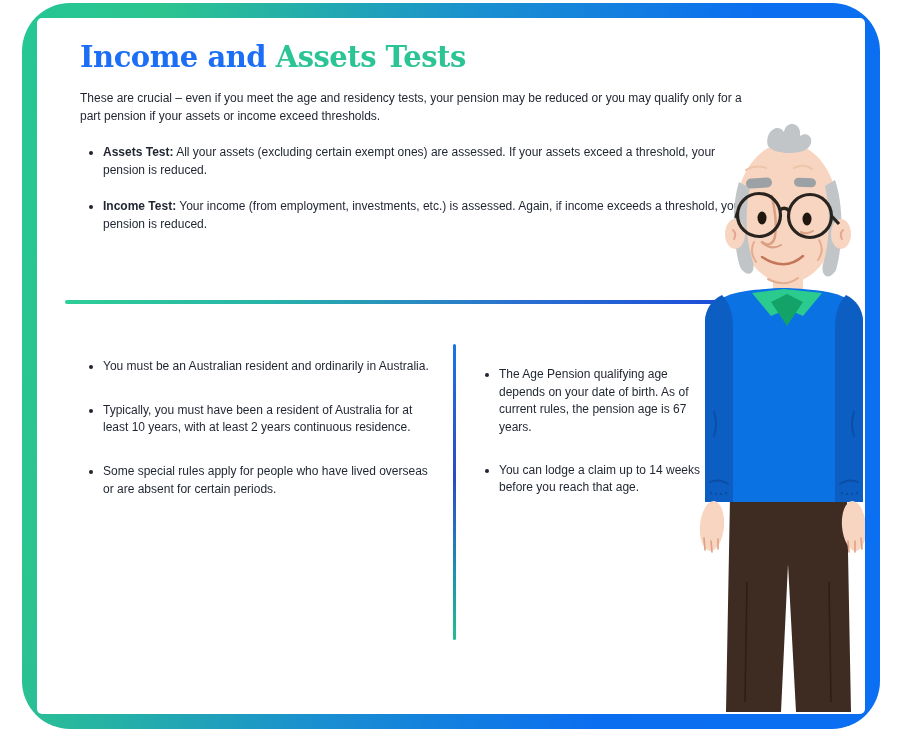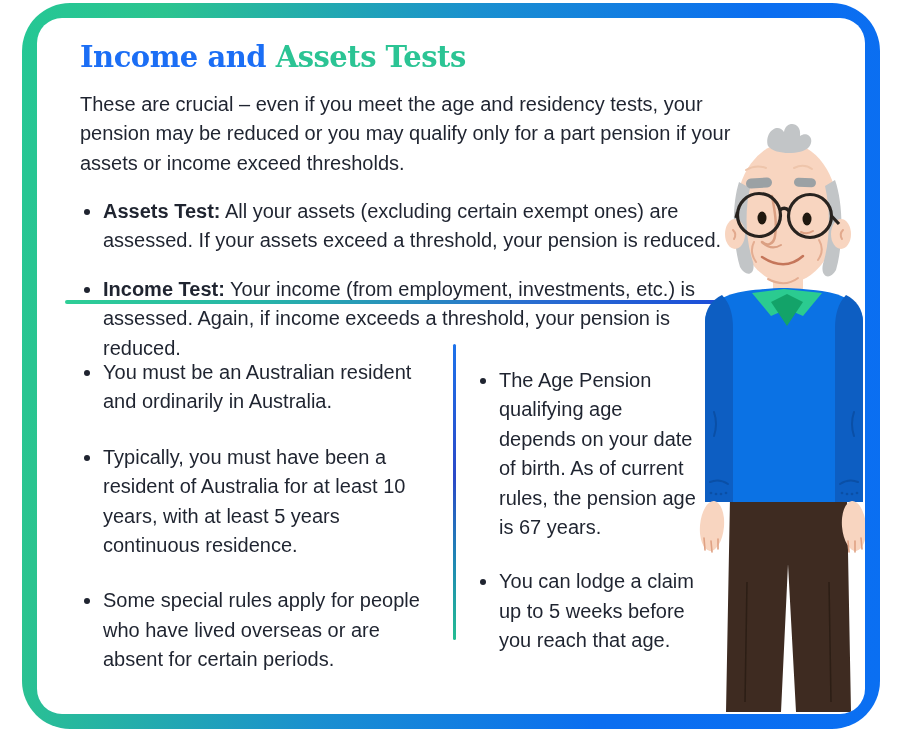--- a/index.html
+++ b/index.html
@@ -6,28 +6,28 @@
   body{
     width:900px;height:734px;background:#ffffff;position:relative;overflow:hidden;
     font-family:"Liberation Sans", sans-serif;
   }
   .card{
     position:absolute;left:22px;top:3px;width:858px;height:726px;
     background:linear-gradient(103deg,#25c795 0%,#2bc48f 14%,#1a8fd0 45%,#0b6ef0 72%,#0a6ff2 100%);
     border-radius:48px;padding:15px;box-sizing:border-box;
   }
   .card-inner{
-    position:relative;width:100%;height:100%;background:#ffffff;border-radius:25px;overflow:hidden;
+    position:relative;width:100%;height:100%;background:#ffffff;border-radius:5px;overflow:hidden;
   }
   h1,h2{font-family:"DejaVu Serif", serif;font-weight:800;margin:0;letter-spacing:-0.5px;}
   h1{font-size:29px;line-height:1.1;}
   h2{font-size:24px;line-height:1.2;}
   .c-blue{color:#1b6ef5;}
   .c-green{color:#2bc494;}
-  .body-text{color:#1f2430;font-size:20px;line-height:1.47;}
+  .body-text{color:#1f2430;font-size:12px;line-height:1.47;}
   .top-section{position:absolute;left:43px;top:24px;width:672px;}
   .top-section .intro{margin:16px 0 0;width:668px;}
   ul.bullets{margin:19px 0 0;padding-left:23px;}
   ul.bullets li{margin-bottom:19px;}
   ul.bullets li:last-child{margin-bottom:0;}
   .top-section ul.bullets li{width:645px;}
   .hr-divider{
     position:absolute;left:28px;top:282px;width:654px;height:4px;border-radius:2px;
     background:linear-gradient(90deg,#2ece96 0%,#27b5a8 30%,#2a6fd0 70%,#1c4ed9 100%);
   }
@@ -56,31 +56,31 @@
         <li><strong>Assets Test:</strong><span> All your assets (excluding certain exempt ones) are assessed. If your assets exceed a threshold, your pension is reduced.</span></li>
         <li><strong>Income Test:</strong><span> Your income (from employment, investments, etc.) is assessed. Again, if income exceeds a threshold, your pension is reduced.</span></li>
       </ul>
     </div>
 
     <div class="hr-divider"></div>
 
     <div class="left-col">
       <ul class="bullets body-text">
         <li>You must be an Australian resident and ordinarily in Australia.</li>
-        <li>Typically, you must have been a resident of Australia for at least 10 years, with at least 5 years continuous residence.</li>
+        <li>Typically, you must have been a resident of Australia for at least 10 years, with at least 2 years continuous residence.</li>
         <li>Some special rules apply for people who have lived overseas or are absent for certain periods.</li>
       </ul>
     </div>
 
     <div class="v-divider"></div>
 
     <div class="right-col">
       <ul class="bullets body-text">
         <li>The Age Pension qualifying age depends on your date of birth. As of current rules, the pension age is 67 years.</li>
-        <li>You can lodge a claim up to 5 weeks before you reach that age.</li>
+        <li>You can lodge a claim up to 14 weeks before you reach that age.</li>
       </ul>
     </div>
 
     <svg class="man" viewBox="0 0 190 600" xmlns="http://www.w3.org/2000/svg">
 
       <g>
 
         <rect x="83" y="155" width="30" height="35" fill="#f8d5c0"></rect>
 
         <ellipse cx="97" cy="101" rx="51" ry="70" fill="#f8d5c0"></ellipse>

